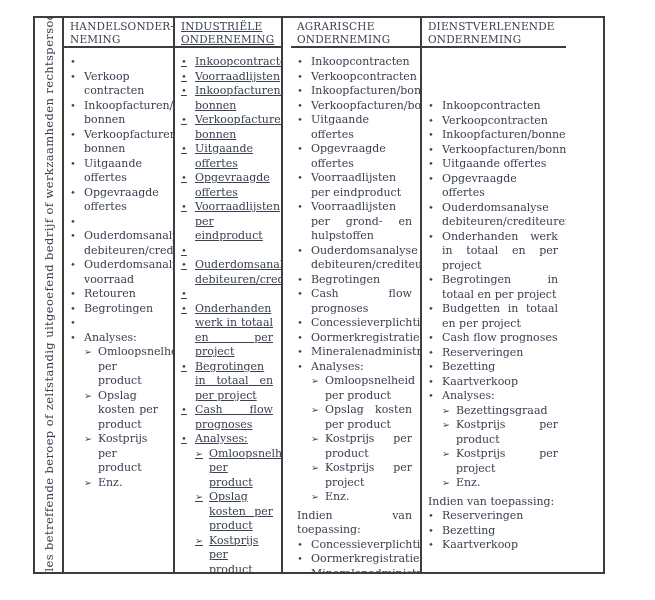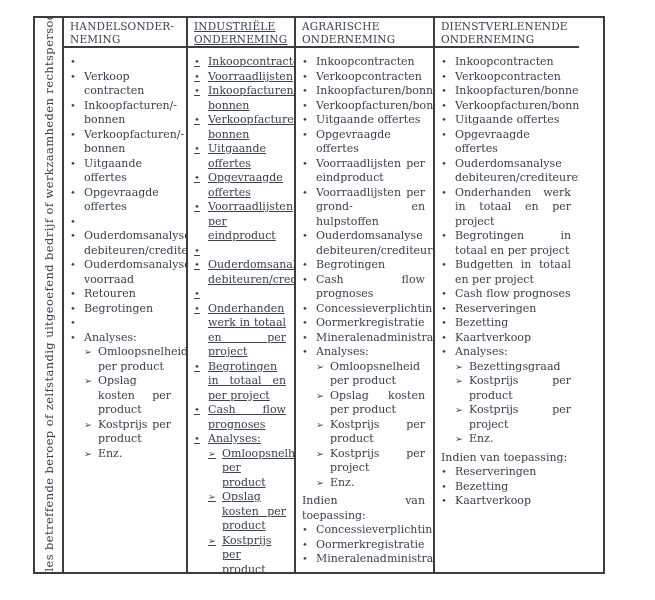--- a/index.html
+++ b/index.html
@@ -39,21 +39,21 @@
     letter-spacing:0.4px;
     color:var(--text);
   }
   .columns{display:flex;flex:1;min-width:0;}
   .col{
     display:flex;flex-direction:column;
     border-right:2px solid var(--border);
     box-sizing:border-box;flex:none;
     overflow:hidden;
   }
-  .col:last-child{border-right:none;}
+  .col:last-child{border-right:none;gap:44px;}
   .col-header{
     height:30px;flex:none;
     border-bottom:2px solid var(--border);
     box-sizing:border-box;
     padding:2px 5px 0 6px;
     font-size:10.5px;line-height:13px;
     letter-spacing:0.2px;
     color:var(--text);
   }
   .col-body{
@@ -80,21 +80,21 @@
 </style>
 </head>
 <body>
 
 <div class="page">
   <div class="table">
     <div class="rowlabel-cell">
       <span class="vertical-text">Alles betreffende beroep of zelfstandig uitgeoefend bedrijf of werkzaamheden rechtspersoon</span>
     </div>
     <div class="columns" id="columns">
-        <div class="col col-0" style="width: 124px;">
+        <div class="col col-0" style="width: 111px;">
           <div class="col-header">HANDELSONDER-NEMING</div>
           <div class="col-body">
             <div class="item lvl1">
               <span class="marker">•</span>
             </div>
             <div class="item lvl1">
               <span class="marker">•</span>
               <span class="item-text">Verkoop contracten</span>
             </div>
             <div class="item lvl1">
@@ -229,21 +229,21 @@
             <div class="item lvl2">
               <span class="marker">➢</span>
               <span class="item-text">Kostprijs per project</span>
             </div>
             <div class="item lvl2">
               <span class="marker">➢</span>
               <span class="item-text">Enz.</span>
             </div>
           </div>
         </div>
-        <div class="col col-2" style="width: 139px;">
+        <div class="col col-2" style="width: 139px; padding-left: 8px;">
           <div class="col-header">AGRARISCHE ONDERNEMING</div>
           <div class="col-body">
             <div class="item lvl1">
               <span class="marker">•</span>
               <span class="item-text">Inkoopcontracten</span>
             </div>
             <div class="item lvl1">
               <span class="marker">•</span>
               <span class="item-text">Verkoopcontracten</span>
             </div>

